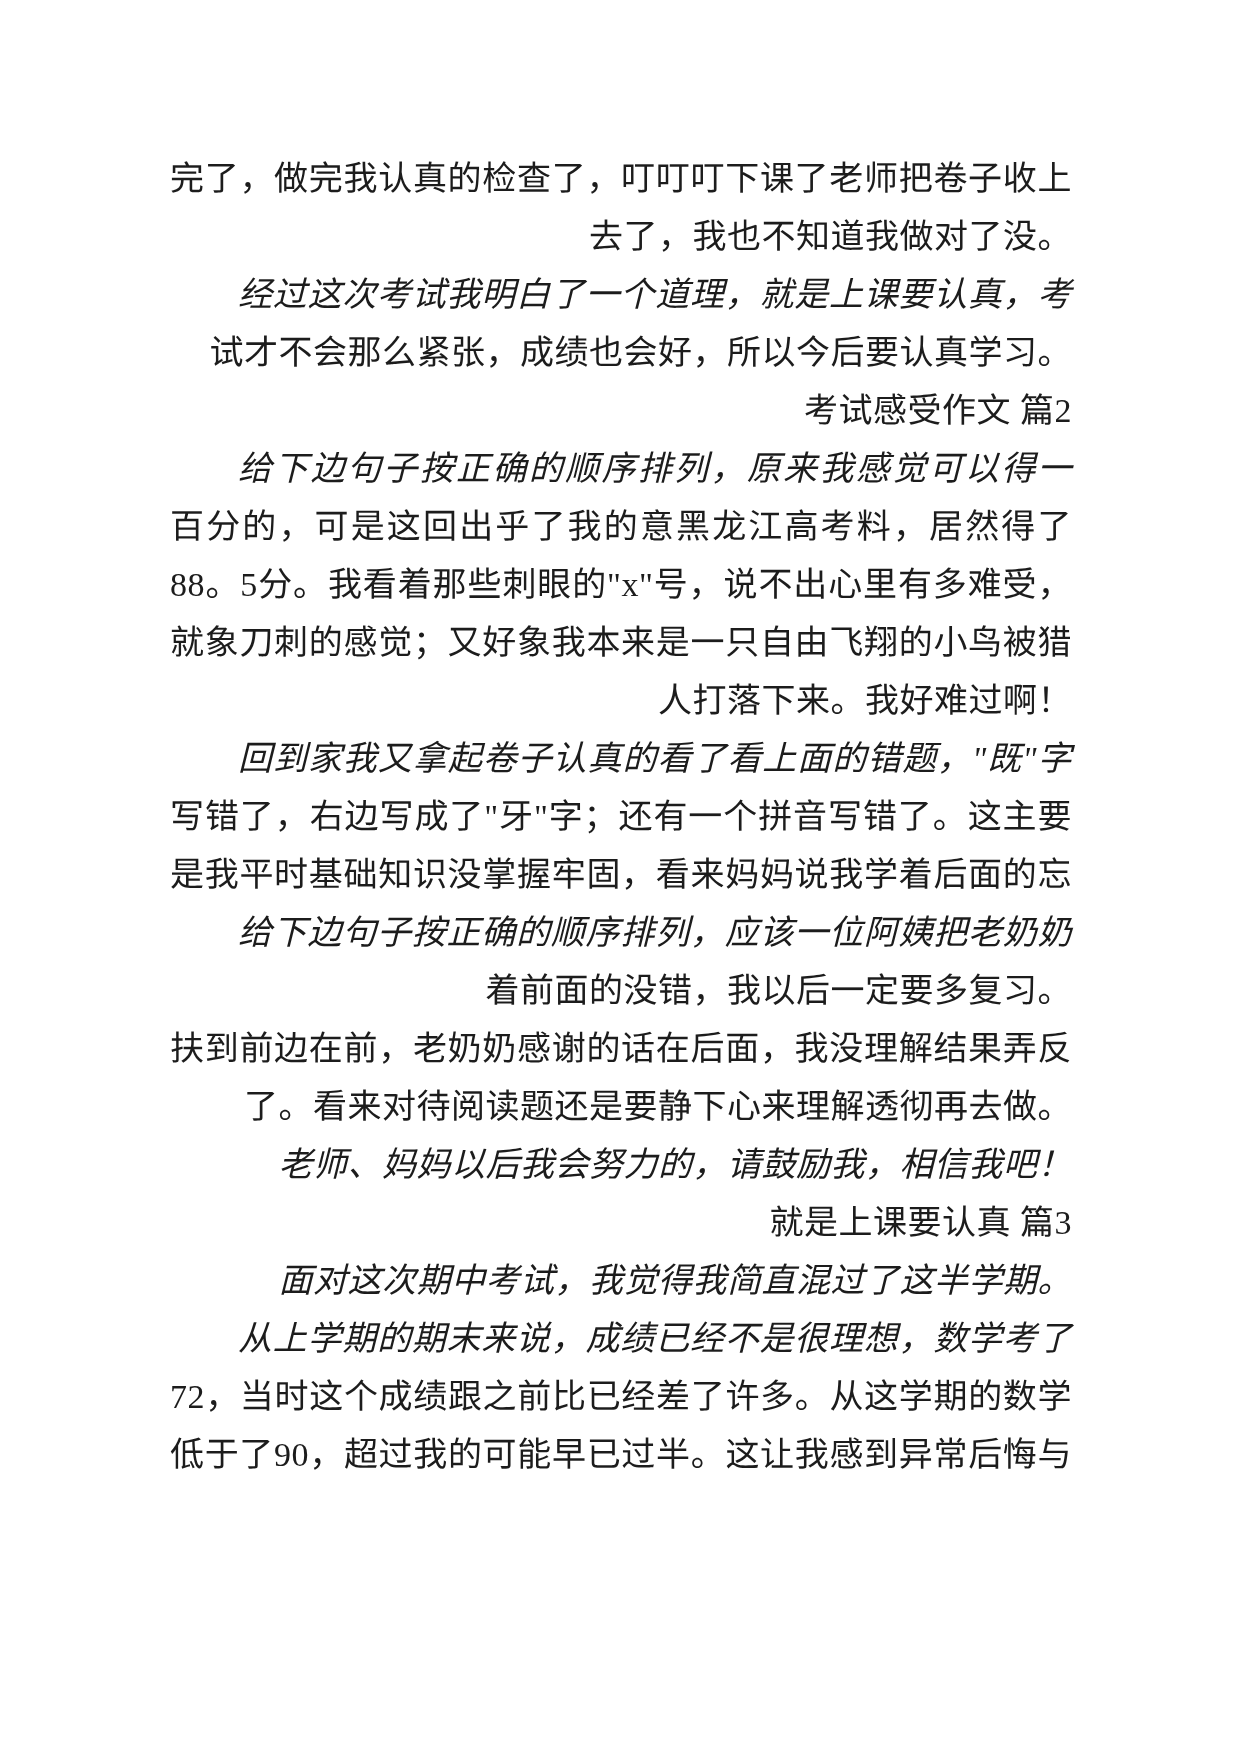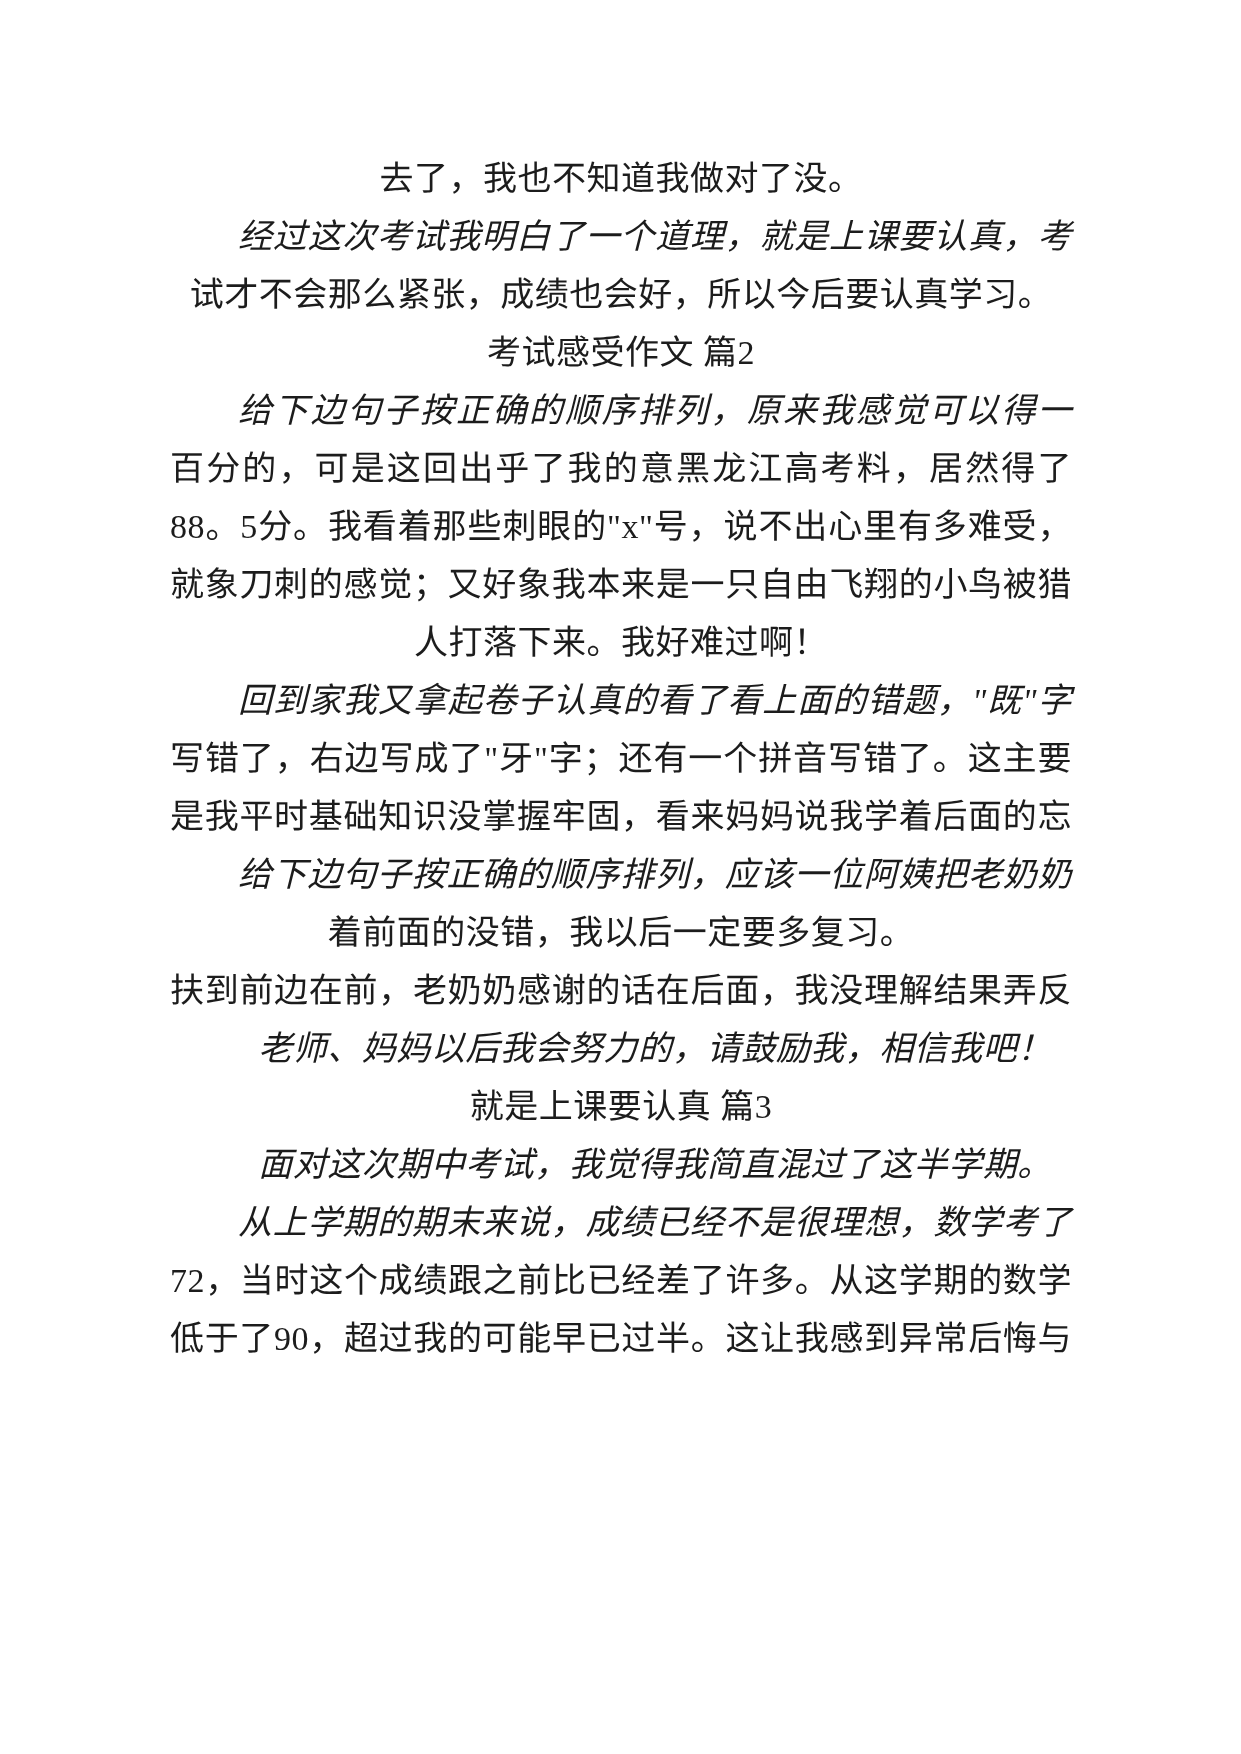--- a/index.html
+++ b/index.html
@@ -21,53 +21,55 @@
     left: 170px;
     top: 150px;
     width: 902px;
     font-size: 34px;
     letter-spacing: 0.5px;
     color: #1c1c1c;
   }
   .line {
     height: 58px;
     line-height: 58px;
-    text-align: center;
+    text-align: right;
     white-space: nowrap;
   }
   .line.fill {
     white-space: normal;
     text-align: justify;
     text-align-last: justify;
   }
   .line.ind {
     text-indent: 2em;
     font-style: italic;
   }
 </style>
 </head>
 <body>
 
 <div class="page">
   <div class="doc-text">
+      <div class="line fill">完了，做完我认真的检查了，叮叮叮下课了老师把卷子收上</div>
       <div class="line">去了，我也不知道我做对了没。</div>
       <div class="line ind fill">经过这次考试我明白了一个道理，就是上课要认真，考</div>
       <div class="line">试才不会那么紧张，成绩也会好，所以今后要认真学习。</div>
       <div class="line">考试感受作文 篇2</div>
       <div class="line ind fill">给下边句子按正确的顺序排列，原来我感觉可以得一</div>
       <div class="line fill">百分的，可是这回出乎了我的意黑龙江高考料，居然得了</div>
       <div class="line fill">88。5分。我看着那些刺眼的"x"号，说不出心里有多难受，</div>
       <div class="line fill">就象刀刺的感觉；又好象我本来是一只自由飞翔的小鸟被猎</div>
       <div class="line">人打落下来。我好难过啊！</div>
       <div class="line ind fill">回到家我又拿起卷子认真的看了看上面的错题，"既"字</div>
       <div class="line fill">写错了，右边写成了"牙"字；还有一个拼音写错了。这主要</div>
       <div class="line fill">是我平时基础知识没掌握牢固，看来妈妈说我学着后面的忘</div>
       <div class="line ind fill">给下边句子按正确的顺序排列，应该一位阿姨把老奶奶</div>
       <div class="line">着前面的没错，我以后一定要多复习。</div>
       <div class="line fill">扶到前边在前，老奶奶感谢的话在后面，我没理解结果弄反</div>
+      <div class="line">了。看来对待阅读题还是要静下心来理解透彻再去做。</div>
       <div class="line ind">老师、妈妈以后我会努力的，请鼓励我，相信我吧！</div>
       <div class="line">就是上课要认真 篇3</div>
       <div class="line ind">面对这次期中考试，我觉得我简直混过了这半学期。</div>
       <div class="line ind fill">从上学期的期末来说，成绩已经不是很理想，数学考了</div>
       <div class="line fill">72，当时这个成绩跟之前比已经差了许多。从这学期的数学</div>
       <div class="line fill">低于了90，超过我的可能早已过半。这让我感到异常后悔与</div>
     </div>
 </div>
 
 </body></html>

